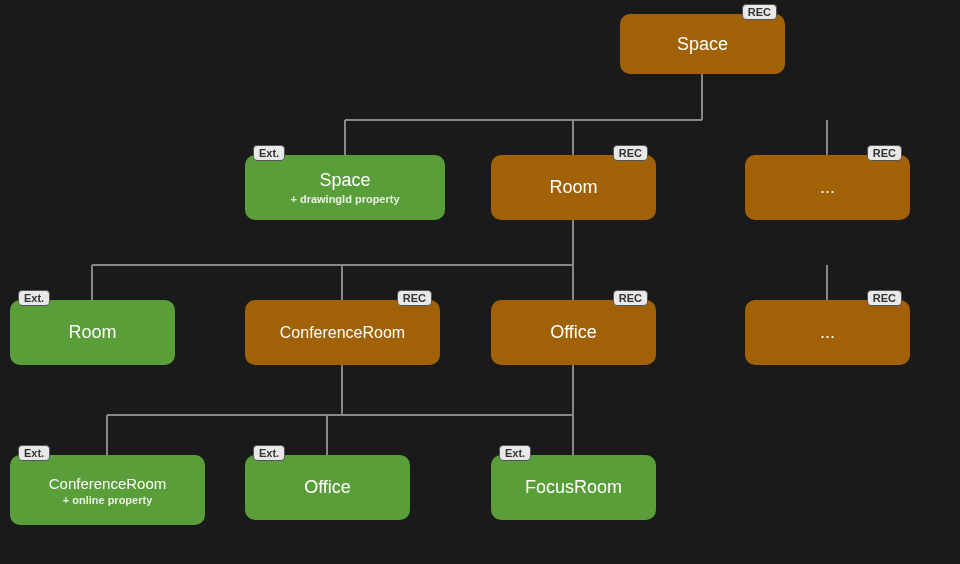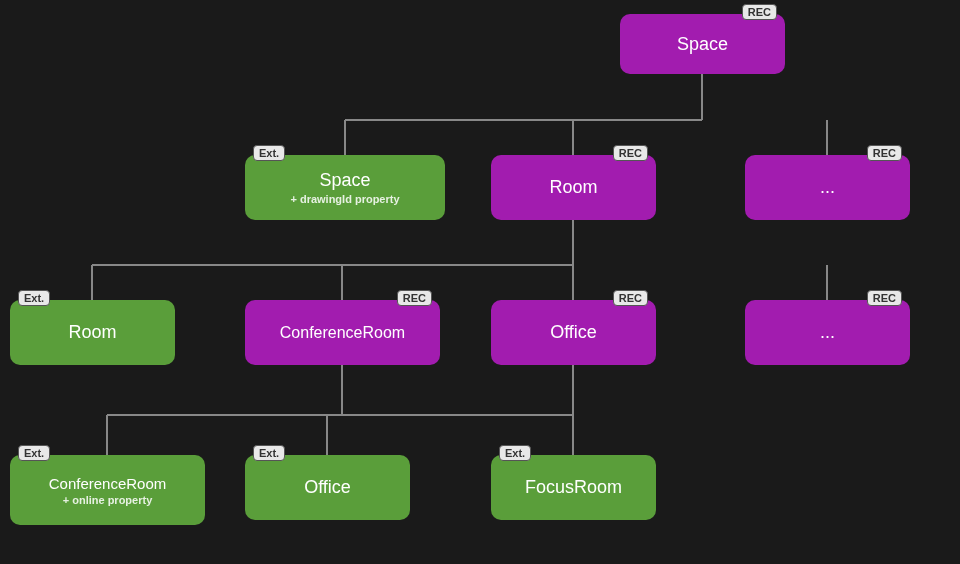--- a/index.html
+++ b/index.html
@@ -24,21 +24,21 @@
       display: flex;
       align-items: center;
       justify-content: center;
       flex-direction: column;
       font-size: 18px;
       font-weight: 500;
       color: white;
     }
 
     .node-blue {
-      background-color: #a21caf;
+      background-color: #a16207;
     }
 
     .node-green {
       background-color: #5a9e3a;
     }
 
     .badge {
       position: absolute;
       top: -10px;
       border-radius: 4px;

